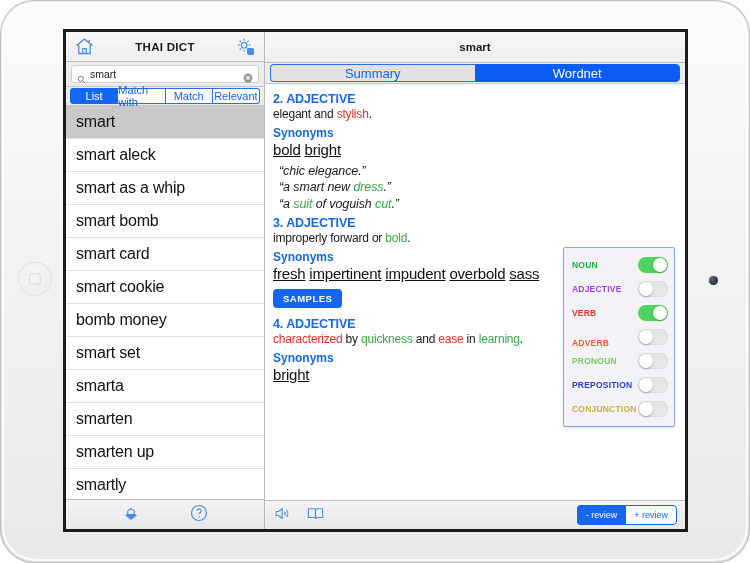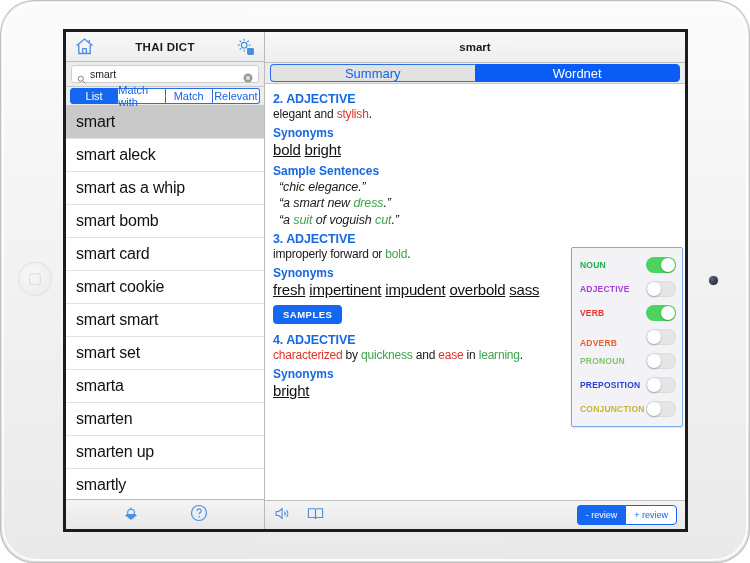--- a/index.html
+++ b/index.html
@@ -204,21 +204,21 @@
   #samples-btn{
     display:inline-block;
     background:#1566f0; color:#ffffff;
     font-size:9.5px; font-weight:bold; letter-spacing:.5px;
     padding:4px 10px; border-radius:4px;
     margin:2px 0 6px 0;
   }
 
   
   #pos-panel{
-    position:absolute; right:2px; top:163px;
+    position:absolute; right:10px; top:163px;
     width:112px;
     background:#f2f2f7;
     border:1px solid #7fa8e8;
     border-radius:2px;
     padding:5px 6px 5px 8px;
     box-sizing:border-box;
     box-shadow:0 1px 2px rgba(0,0,0,.12);
   }
   .pos-row{
     display:flex; align-items:center; justify-content:space-between;
@@ -316,21 +316,21 @@
           <div class="seg">Relevant</div>
         </div>
 
       <div id="wordlist">
           <div class="word-item selected">smart</div>
           <div class="word-item">smart aleck</div>
           <div class="word-item">smart as a whip</div>
           <div class="word-item">smart bomb</div>
           <div class="word-item">smart card</div>
           <div class="word-item">smart cookie</div>
-          <div class="word-item">smart smart</div>
+          <div class="word-item">bomb money</div>
           <div class="word-item">smart set</div>
           <div class="word-item">smarta</div>
           <div class="word-item">smarten</div>
           <div class="word-item">smarten up</div>
           <div class="word-item">smartly</div>
         </div>
 
       <div id="sidebar-toolbar">
         <span>
           <svg viewBox="0 0 24 24" width="20" height="20" fill="none" stroke="#4a90e2" stroke-width="1.4">
@@ -354,21 +354,21 @@
       <div id="detail-navbar">
         <span id="detail-title">smart</span>
       </div>
 
       <div id="detail-tabs">
           <div class="tab">Summary</div>
           <div class="tab active">Wordnet</div>
         </div>
 
       <div id="entry-body">
-        <div id="senses"><div class="sense-head">2. ADJECTIVE</div><div class="gloss">elegant and <span class="red">stylish</span>.</div><div class="sub-head">Synonyms</div><div class="syn-line"><span>bold</span> <span>bright</span></div><div class="sub-head">Sample Sentences</div><div class="samples">
+        <div id="senses"><div class="sense-head">2. ADJECTIVE</div><div class="gloss">elegant and <span class="red">stylish</span>.</div><div class="sub-head">Synonyms</div><div class="syn-line"><span>bold</span> <span>bright</span></div><div class="samples">
               <div>“chic elegance.”</div>
               <div>“a smart new <span class="green">dress</span>.”</div>
               <div>“a <span class="green">suit</span> of voguish <span class="green">cut</span>.”</div>
             </div><div class="sense-head">3. ADJECTIVE</div><div class="gloss">improperly forward or <span class="green">bold</span>.</div><div class="sub-head">Synonyms</div><div class="syn-line"><span>fresh</span> <span>impertinent</span> <span>impudent</span> <span>overbold</span> <span>sass</span></div><div id="samples-btn">SAMPLES</div><div class="sense-head">4. ADJECTIVE</div><div class="gloss"><span class="red">characterized</span> by <span class="green">quickness</span> and <span class="red">ease</span> in <span class="green">learning</span>.</div><div class="sub-head">Synonyms</div><div class="syn-line"><span>bright</span></div></div>
 
         <div id="pos-panel">
             <div class="pos-row">
               <span class="pos-label" style="color: rgb(31, 176, 74);">NOUN</span>
               <span class="toggle on">
                 <span class="knob"></span>

